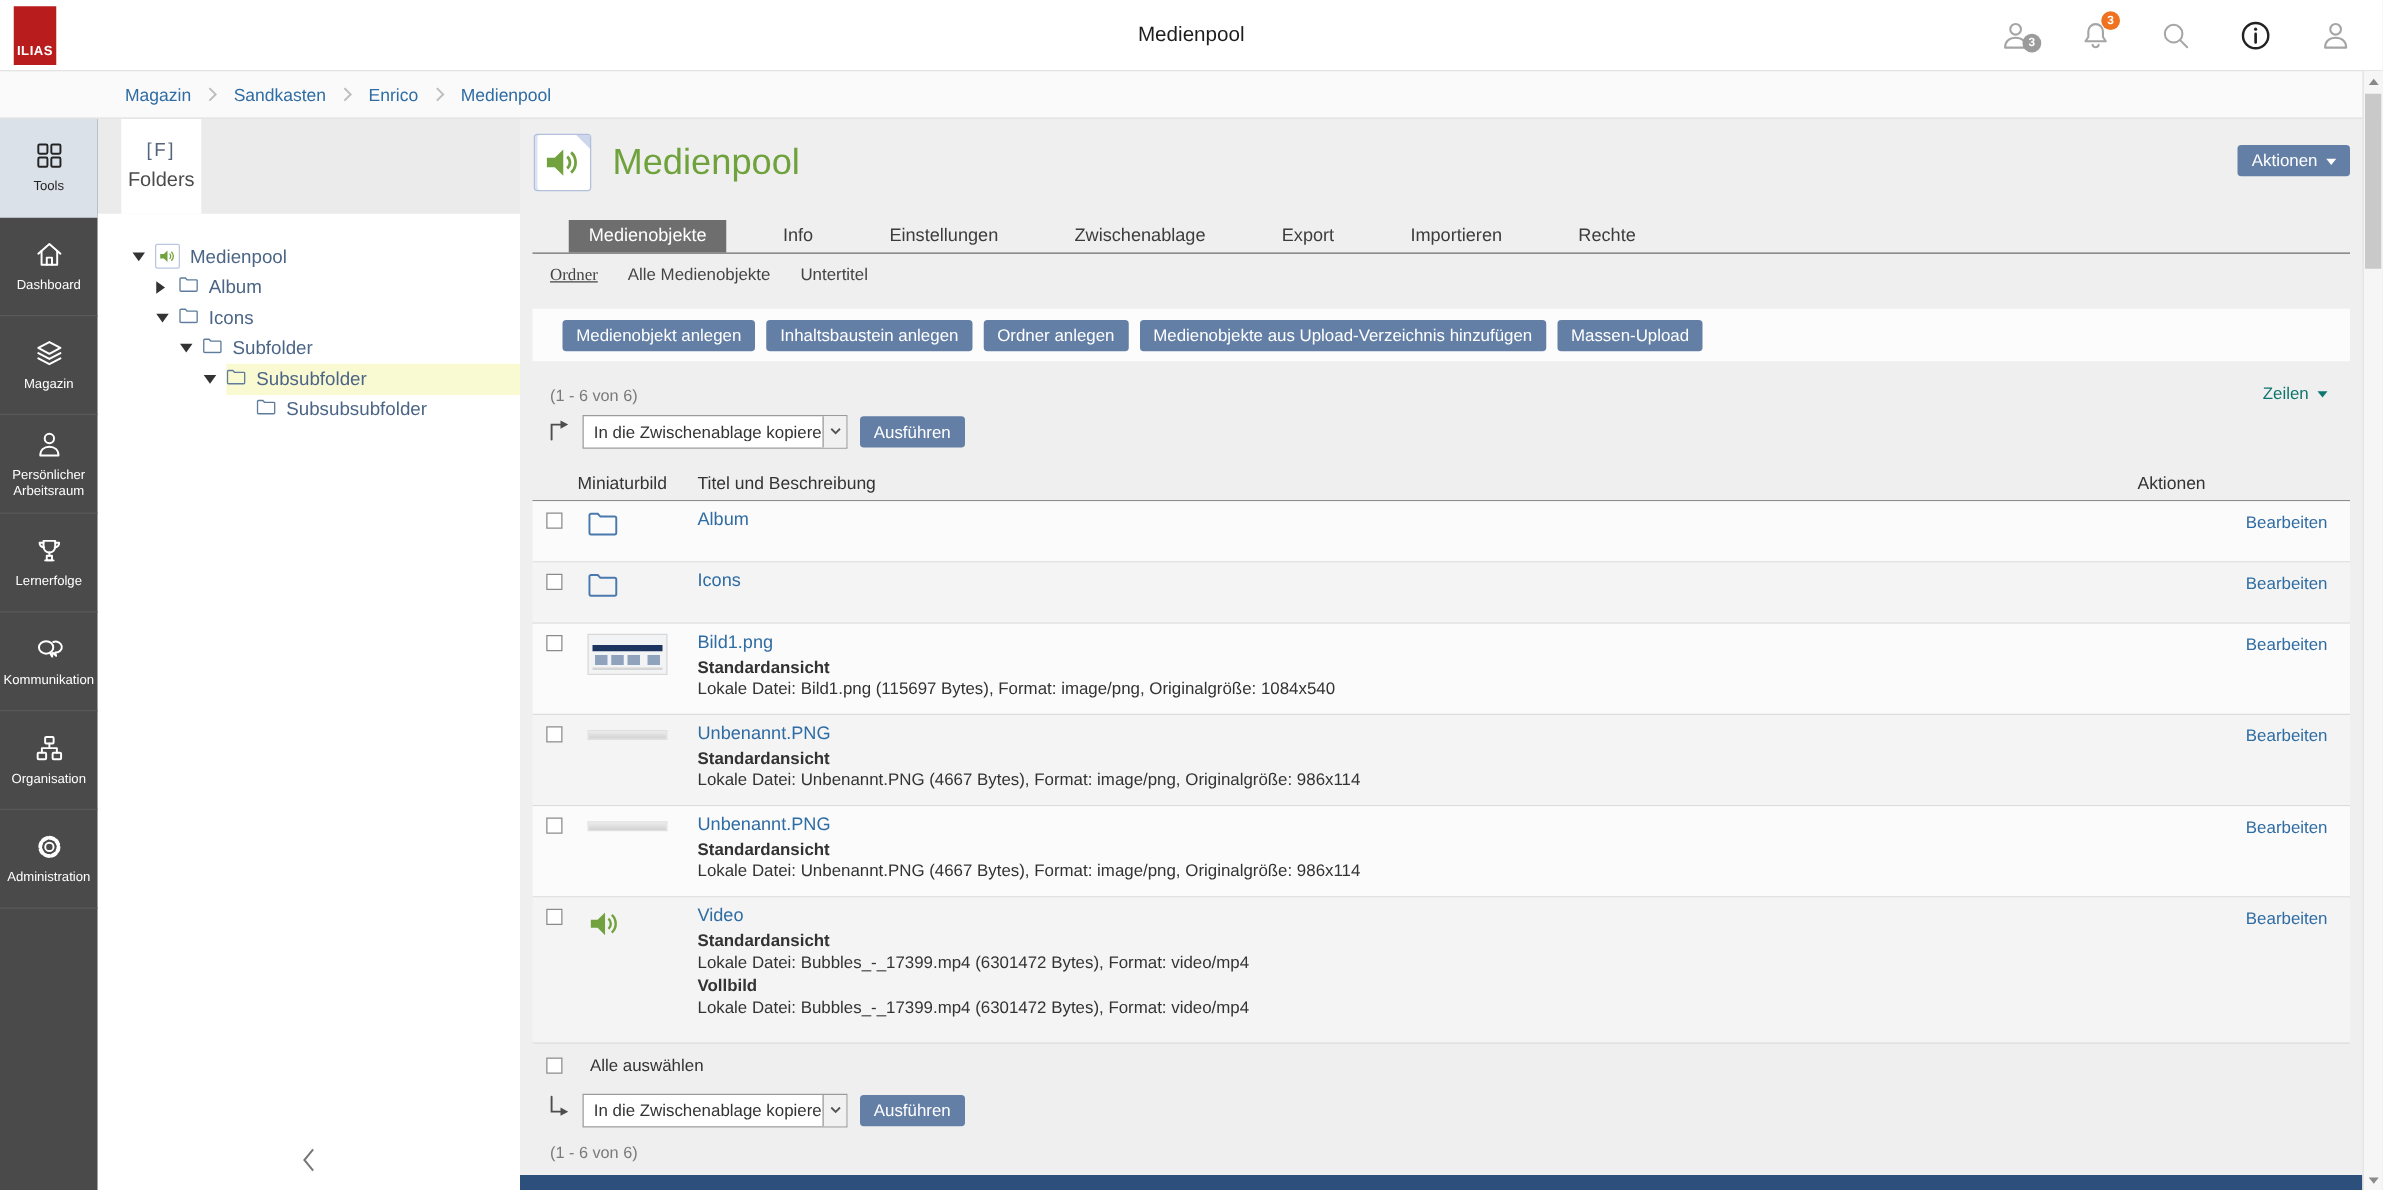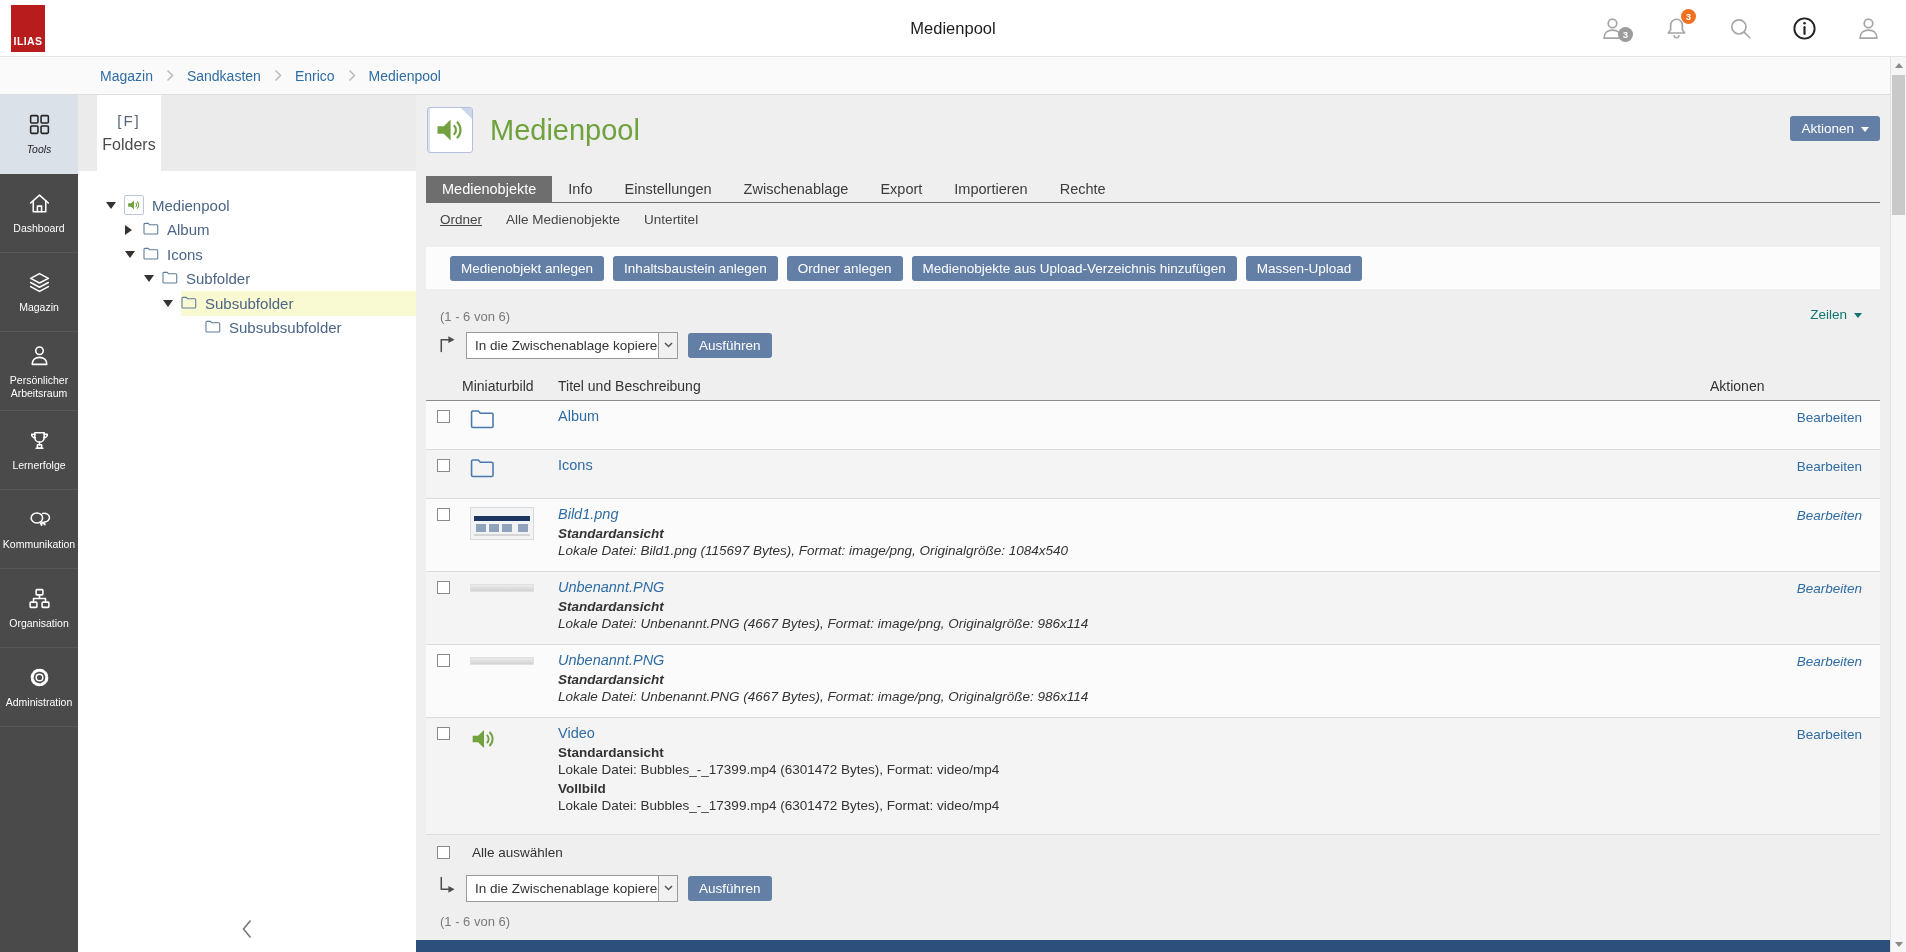--- a/index.html
+++ b/index.html
@@ -31,21 +31,21 @@
   .crumbs { display:flex; align-items:center; height:100%; padding-left:100px; font-size:14px; }
   .crumb { color:#2f6ca3; cursor:pointer; }
   .crumb-sep { margin:0 13px; display:flex; }
   .crumb-sep svg { stroke:#bdbdbd; fill:none; stroke-width:1.6; }
 
   
   .mainbar { position:absolute; left:0; top:95px; width:78px; height:857px; background:#4a4a4a; z-index:3; }
   .mb-item { height:79px; display:flex; flex-direction:column; align-items:center; justify-content:center; gap:6px;
              color:#fff; border-bottom:1px solid #585858; font-size:10.5px; line-height:1.2; text-align:center; padding:0 3px; cursor:pointer; }
   .mb-item svg { width:25px; height:25px; stroke:#fff; fill:none; stroke-width:1.5; stroke-linecap:round; stroke-linejoin:round; }
-  .mb-item.active { background:#dbe1e8; color:#242424; border-bottom-color:#dbe1e8;font-style:italic; }
+  .mb-item.active { background:#dbe1e8; color:#242424; border-bottom-color:#dbe1e8; }
   .mb-item.active svg { stroke:#242424; }
 
   
   .slate { position:absolute; left:78px; top:95px; width:338px; height:857px; background:#fff; z-index:2; }
   .slate-tabs { height:76px; background:#ebebeb; position:relative; }
   .slate-tab { position:absolute; left:19px; top:0; width:64px; height:76px; background:#fff;
                display:flex; flex-direction:column; align-items:center; justify-content:center; gap:7px; cursor:pointer; }
   .ficon { font-size:15px; color:#55667c; letter-spacing:2px; }
   .flabel { font-size:16px; color:#4b4b4b; }
   .tree { padding-top:22px; }
@@ -74,26 +74,26 @@
   .icon-box::after { content:""; position:absolute; top:0; right:0; width:0; height:0;
                      border-left:11px solid transparent; border-top:11px solid #ccd7ec; }
   .page-title { font-size:29px; color:#6fa23c; margin-left:17px; }
   .btn { background:#647fa6; color:#fff; font-size:13.5px; padding:5px 11px; border-radius:3px; border:none;
          cursor:pointer; font-family:inherit; white-space:nowrap; }
   .btn-actions { position:absolute; right:0; top:21px; }
   .caret { display:inline-block; width:0; height:0; border-left:4px solid transparent; border-right:4px solid transparent;
            border-top:5px solid currentColor; margin-left:7px; vertical-align:1px; }
 
   .tabs { position:absolute; left:0; right:0; top:81px; height:27px; border-bottom:1px solid #6e6e6e; display:flex; }
-  .tab { padding:0 16px; line-height:27px; font-size:14.5px; color:#3c3c3c; cursor:pointer; white-space:nowrap; }
+  .tab { padding:0 16px; line-height:27px; font-size:14.5px; color:#3c3c3c; cursor:pointer; white-space:nowrap;margin-left:29px; }
   .tab.active { background:#6e6e6e; color:#fff; }
 
   .subtabs { position:absolute; left:14px; top:117px; display:flex; gap:24px; font-size:13.5px; }
   .subtab { color:#454545; cursor:pointer; }
-  .subtab.active { text-decoration:underline; }
+  .subtab.active { text-decoration:underline;font-family:Liberation Serif, serif; }
 
   .toolbar { position:absolute; left:0; right:0; top:152px; height:42px; background:#fcfcfc;
              display:flex; align-items:center; gap:9px; padding-left:24px; }
 
   .range-top { position:absolute; left:14px; top:214px; font-size:13px; color:#7a7a7a; }
   .rows-link { position:absolute; right:18px; top:212px; font-size:13.5px; color:#0f766e; cursor:pointer; }
 
   .bulkrow { display:flex; align-items:center; gap:10px; height:28px; }
   .bulk-top { position:absolute; left:11px; top:236px; }
   .arrow-ico svg { stroke:#4d4d4d; fill:#4d4d4d; stroke-width:1.6; stroke-linecap:round; }
@@ -115,21 +115,21 @@
   .trow.even { background:#f4f4f4; }
   .trow .c-cb { padding:9px 0 0 11px; }
   .trow .c-thumb { padding:8px 0 0 8px; }
   .trow .c-title { padding-top:7px; }
   .trow .c-act { padding-top:9px; text-align:right; }
   .checkbox { width:13px; height:13px; border:1px solid #8a8a8a; background:#fff; display:inline-block; cursor:pointer; }
   .title-link { font-size:14.5px; color:#2f6ca3; cursor:pointer; }
   .edit-link { font-size:13.5px; color:#2f6ca3; cursor:pointer;text-align:center; }
   .view-name { font-weight:bold; margin-top:4px; color:#333; }
   .view-detail { margin-top:2px; color:#333; }
-  .r-sm { height:49px; } .r-md { height:73px;font-style:italic; } .r-lg { height:117px; }
+  .r-sm { height:49px; } .r-md { height:73px; } .r-lg { height:117px; }
 
   .thumb-img { width:64px; height:33px; background:#f2f3f5; border:1px solid #d9d9d9; position:relative; overflow:hidden; }
   .thumb-img .bar { position:absolute; left:3px; right:3px; top:8px; height:5px; background:#1d3661; }
   .thumb-img .sq { position:absolute; top:16px; width:10px; height:8px; background:#8fa3bd; }
   .thumb-img .ln { position:absolute; left:3px; right:3px; bottom:3px; height:2px; background:#d5d5d5; }
   .thumb-thin { width:64px; height:8px; margin-top:4px; background:linear-gradient(#ececec,#d2d2d2); border:1px solid #e0e0e0; }
 
   .selectall { display:flex; align-items:center; height:34px; padding-left:11px; font-size:13.5px; color:#333; }
   .selectall span.lbl { margin-left:22px; }
   .bulk-bottom { margin-top:5px; padding-left:11px; }

